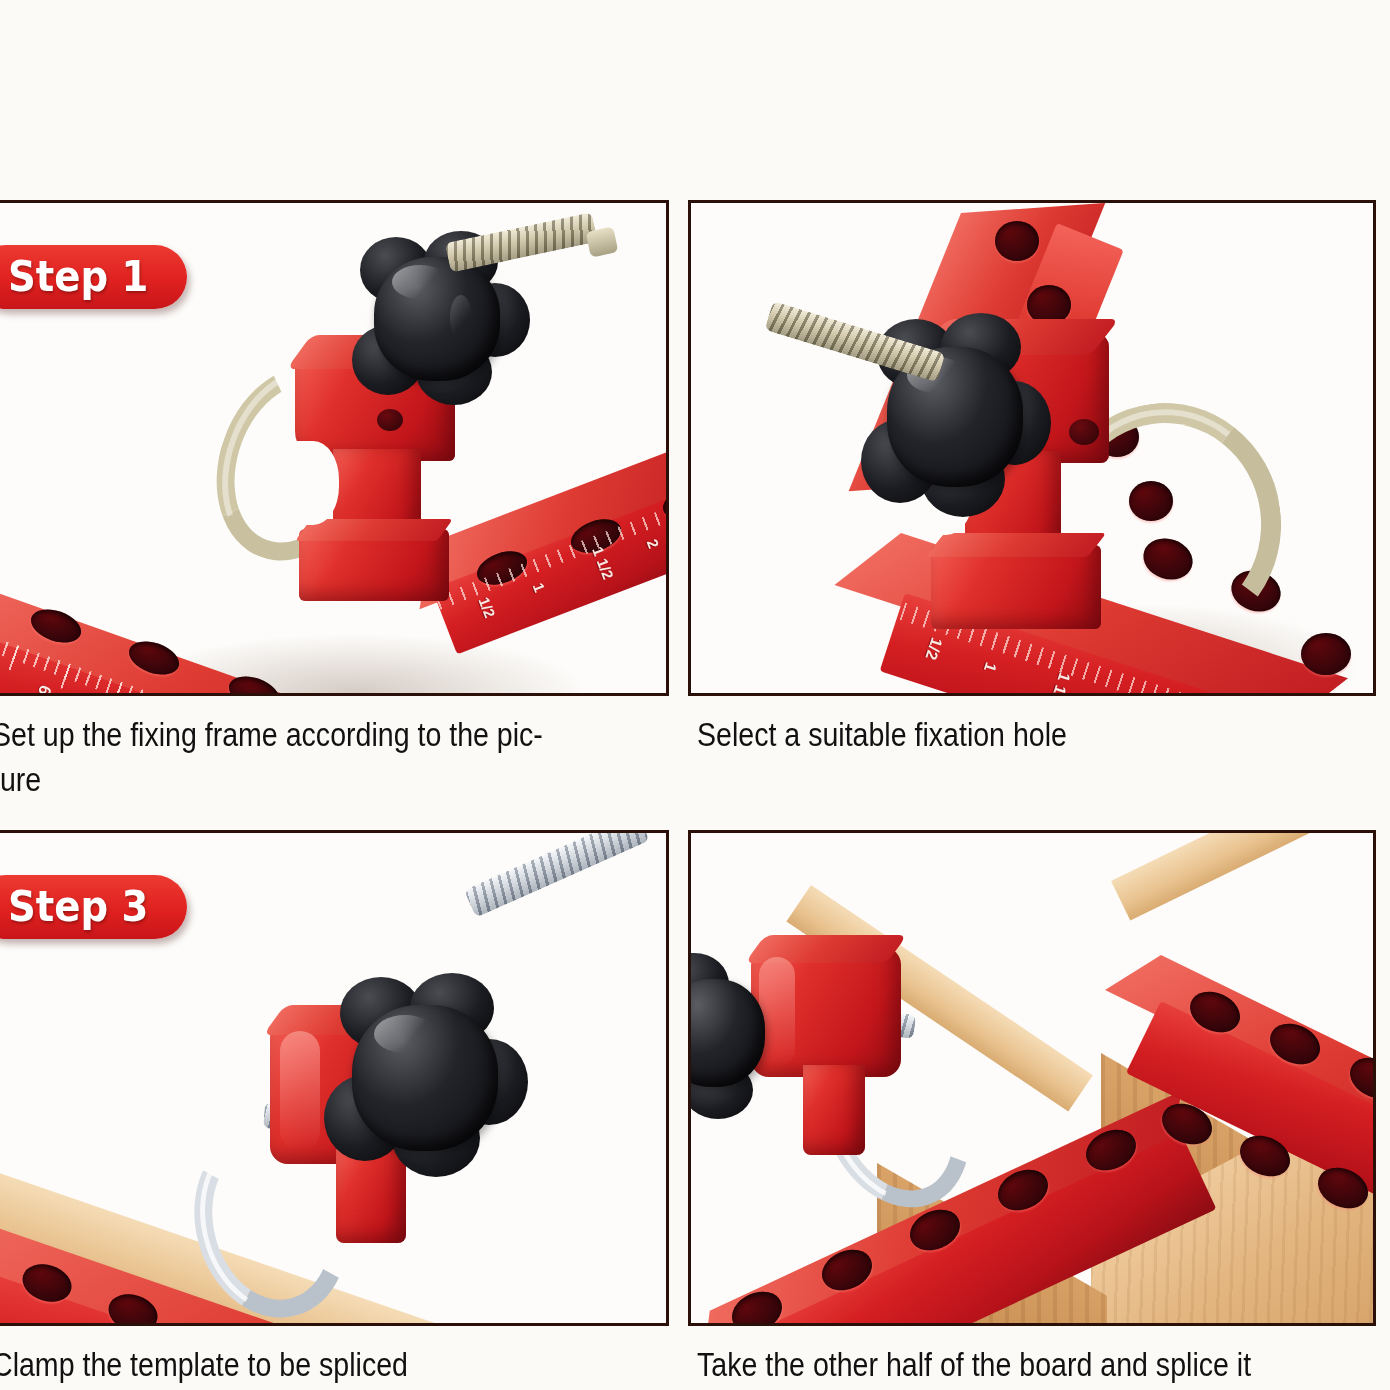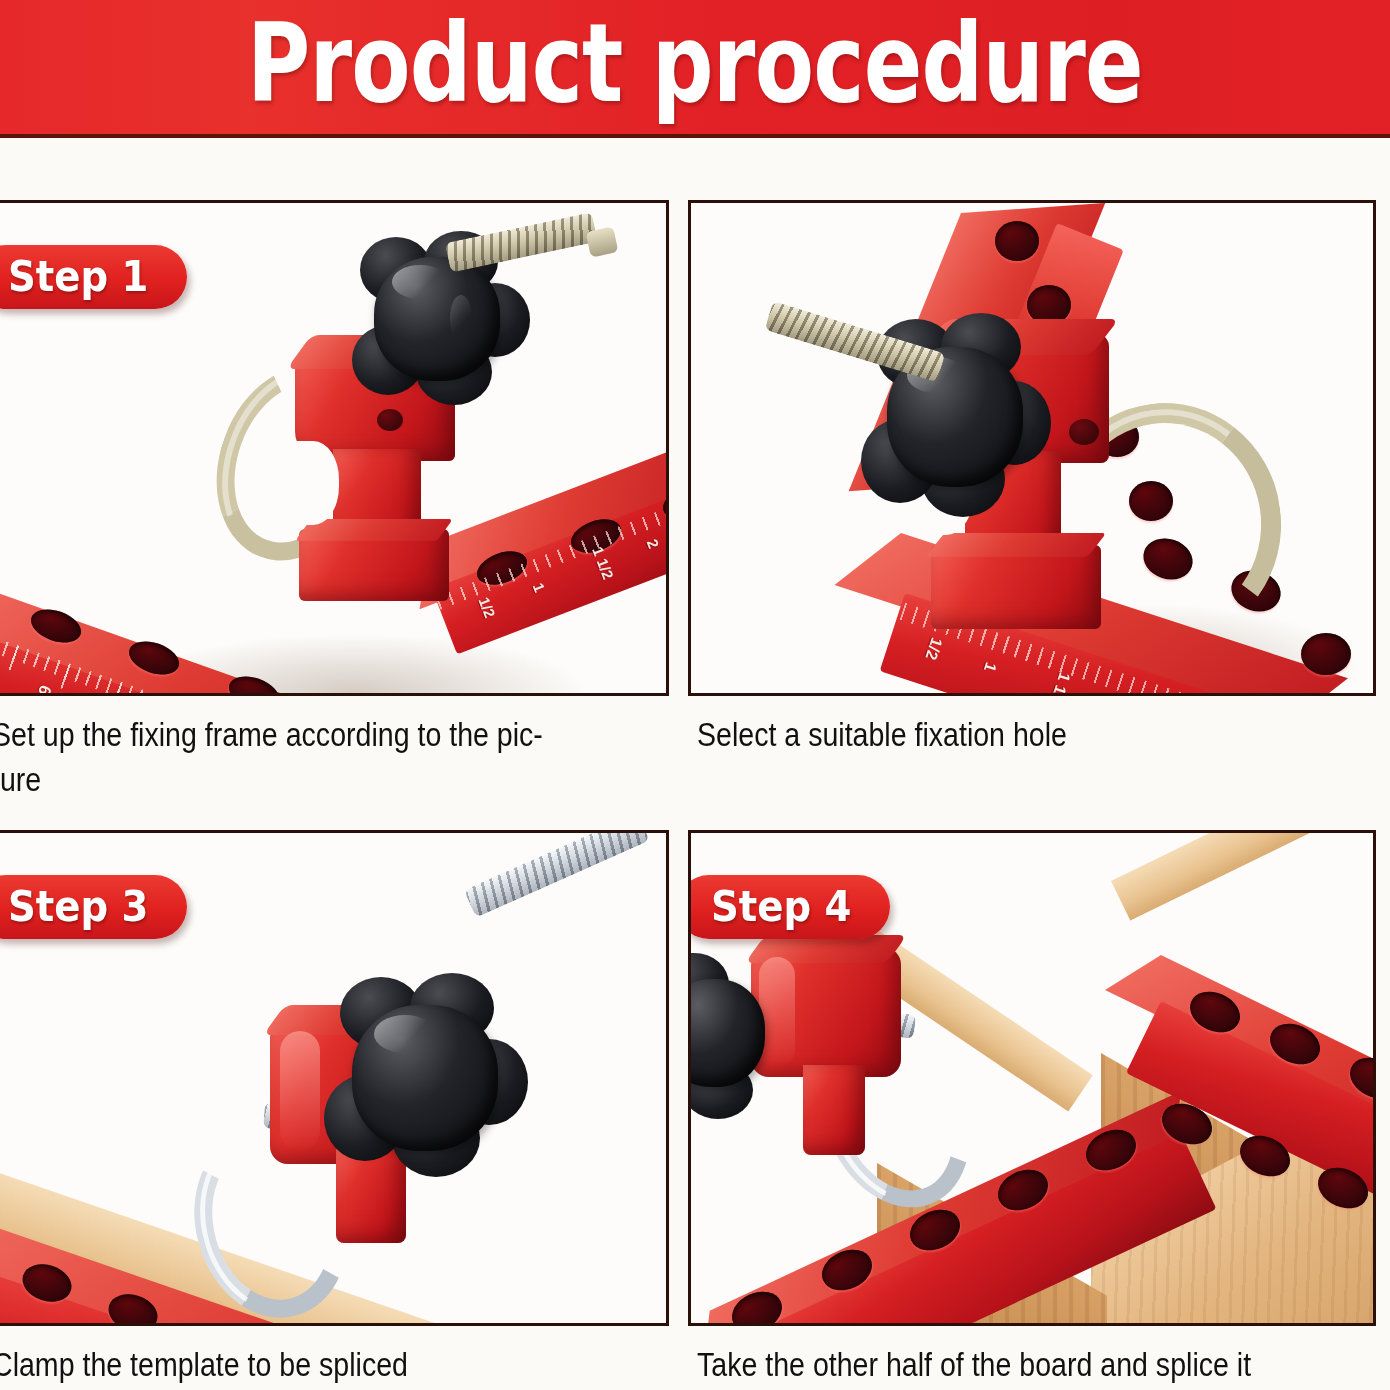--- a/index.html
+++ b/index.html
@@ -182,23 +182,20 @@
     position: absolute;
     border-radius: 50%;
     background: radial-gradient(ellipse, rgba(120,90,70,.30) 0%, rgba(255,255,255,0) 70%);
   }
 </style>
 </head>
 <body>
 
 <div id="page">
 
-  <div class="banner">
-    <div class="banner-title">Product procedure</div>
-  </div>
 
   <div class="panel p1">
     <div class="photo">
 
       <div class="shadowblob" style="left:120px;top:430px;width:470px;height:120px;"></div>
 
       <div style="position:absolute;left:-40px;top:300px;width:760px;height:400px;">
 
         <div class="al-bar" style="left:0px;top:118px;width:560px;height:74px;
              transform:rotate(19.5deg);transform-origin:left top;"></div>
@@ -499,23 +496,20 @@
              background:linear-gradient(180deg,rgba(255,180,170,.5),rgba(255,160,150,0));"></div>
       </div>
 
       <div style="position:absolute;left:-42px;top:116px;width:130px;height:170px;">
         <div class="knob-lobe" style="left:10px;top:4px;width:70px;height:62px;"></div>
         <div class="knob-lobe" style="left:0px;top:60px;width:78px;height:72px;"></div>
         <div class="knob-lobe" style="left:34px;top:112px;width:70px;height:58px;"></div>
         <div class="knob" style="left:14px;top:30px;width:102px;height:108px;"></div>
       </div>
 
-      <div class="badge">
-        <span class="badge-label">Step 4</span>
-      </div>
     </div>
   </div>
 
   <div class="caption c1">Set up the fixing frame according to the pic-
 ture</div>
   <div class="caption c2">Select a suitable fixation hole</div>
   <div class="caption c3">Clamp the template to be spliced</div>
   <div class="caption c4">Take the other half of the board and splice it</div>
 
 </div>

